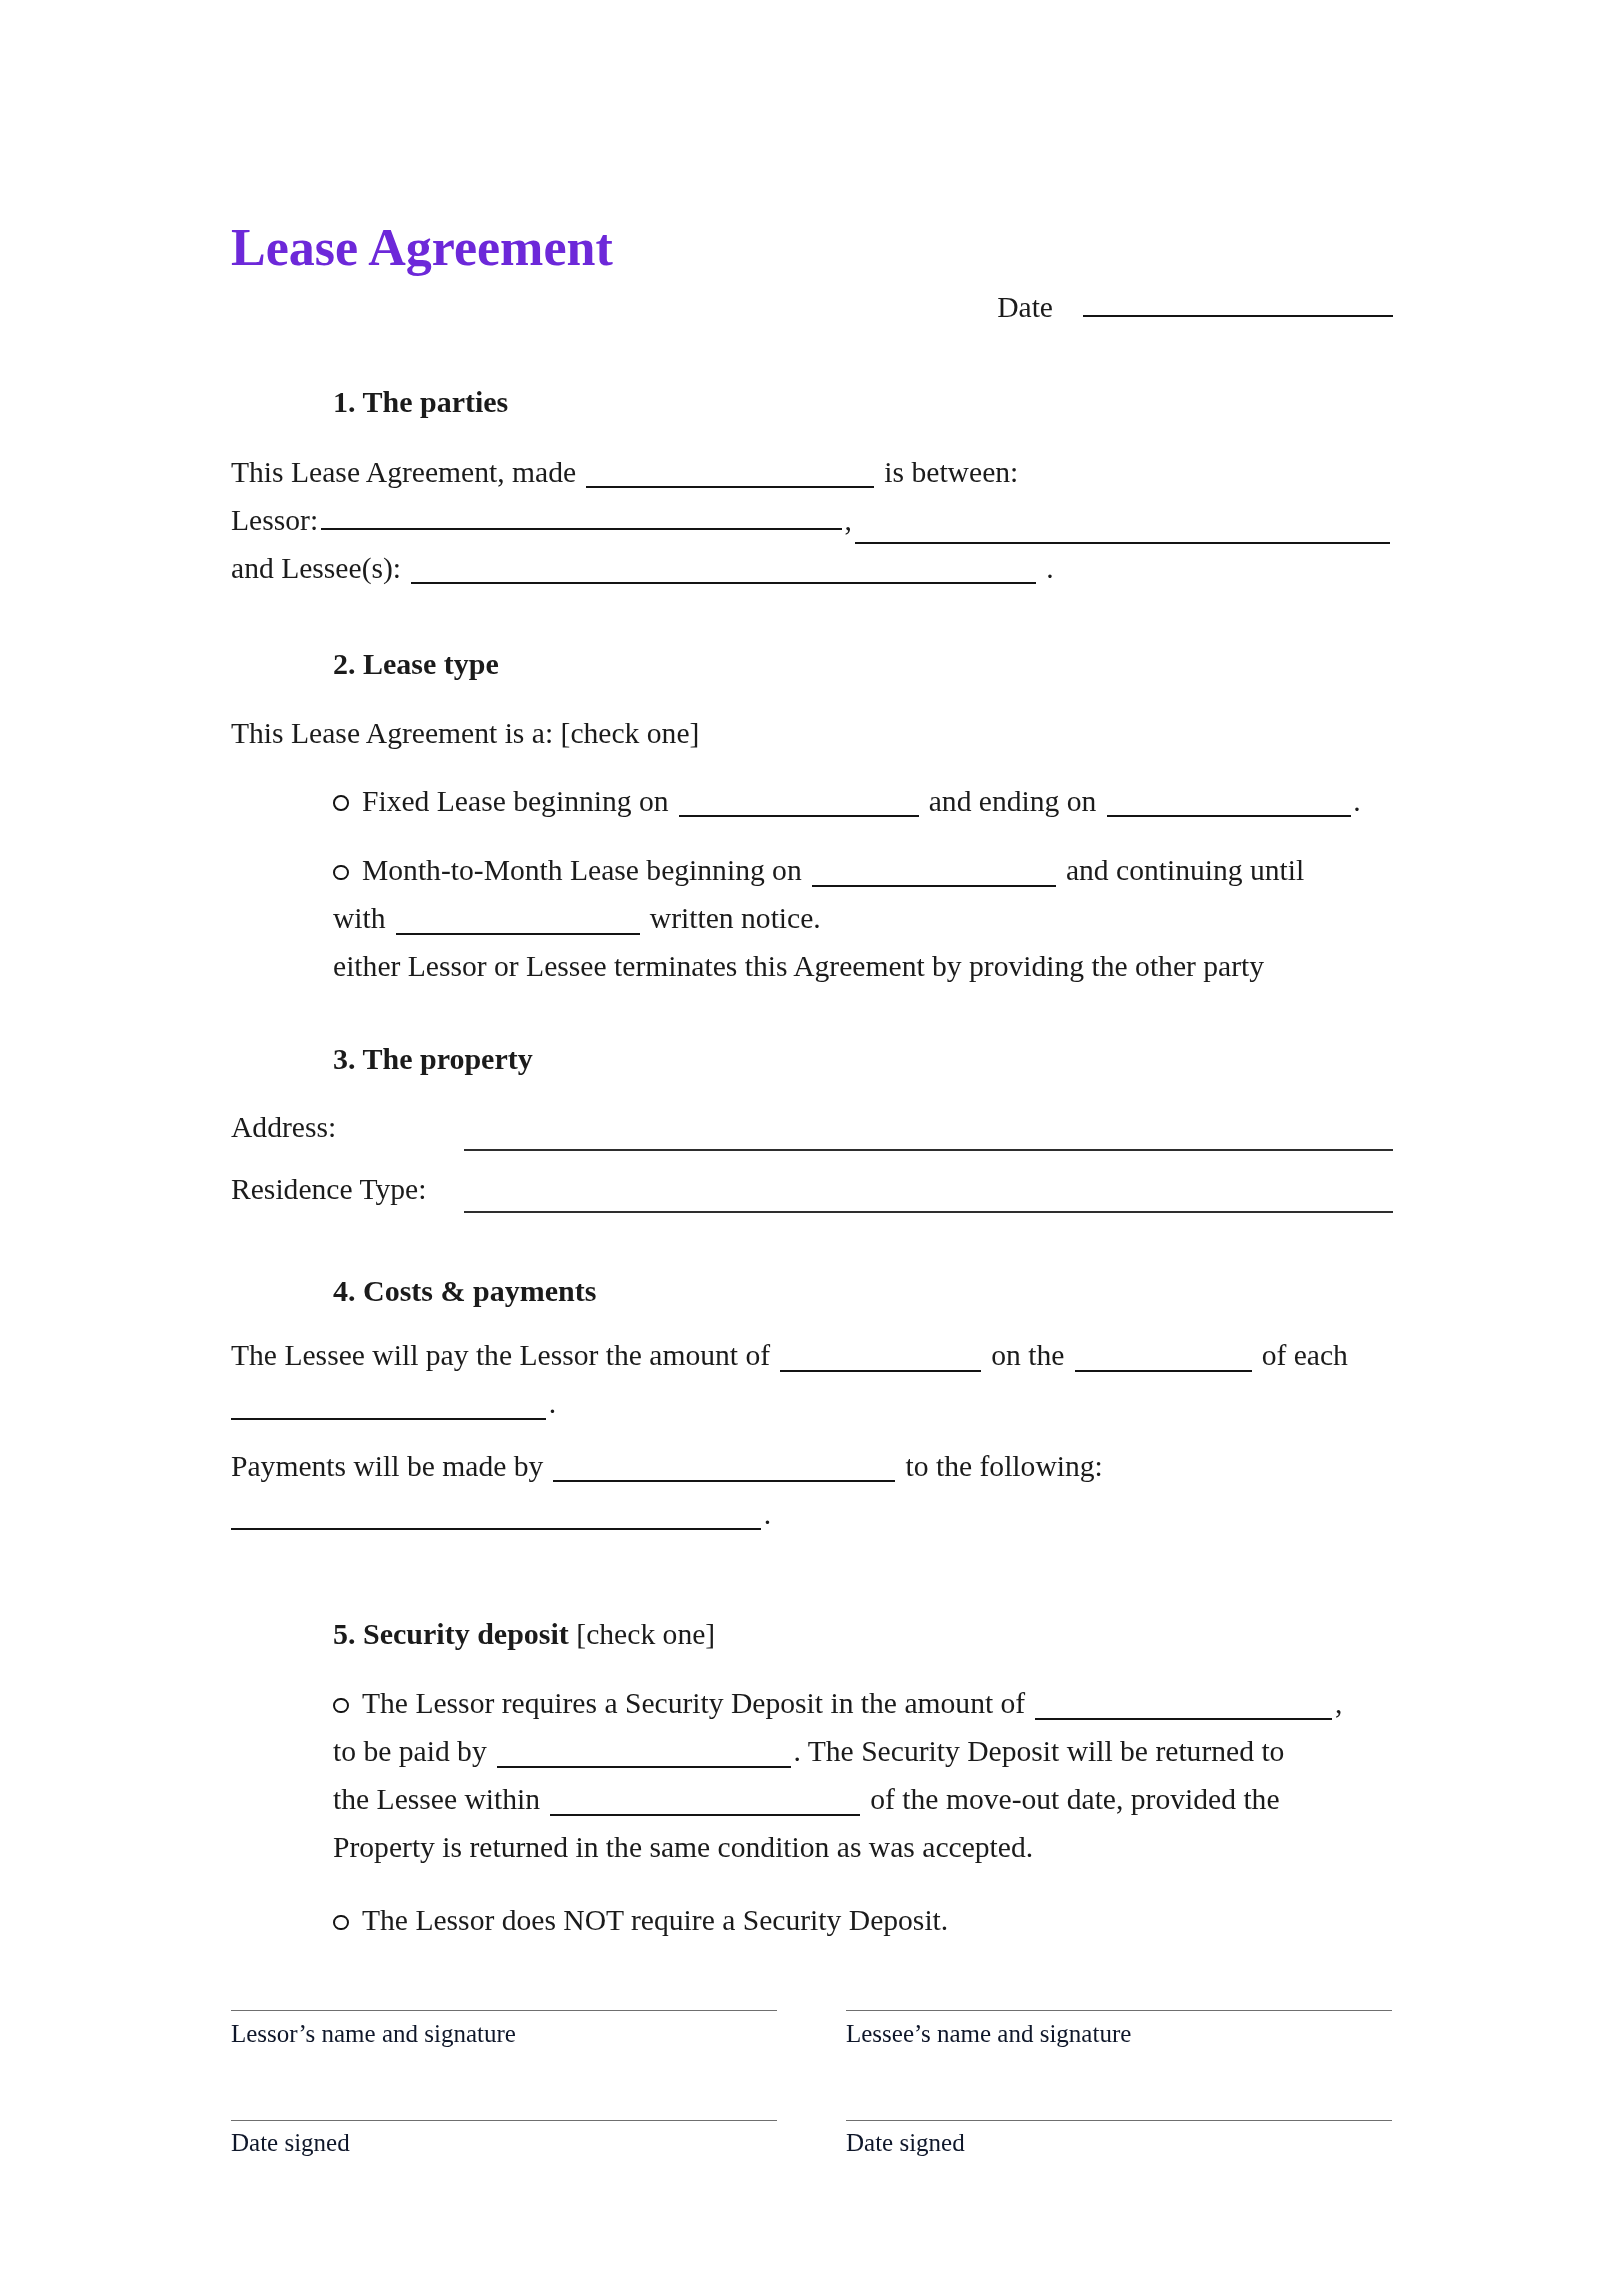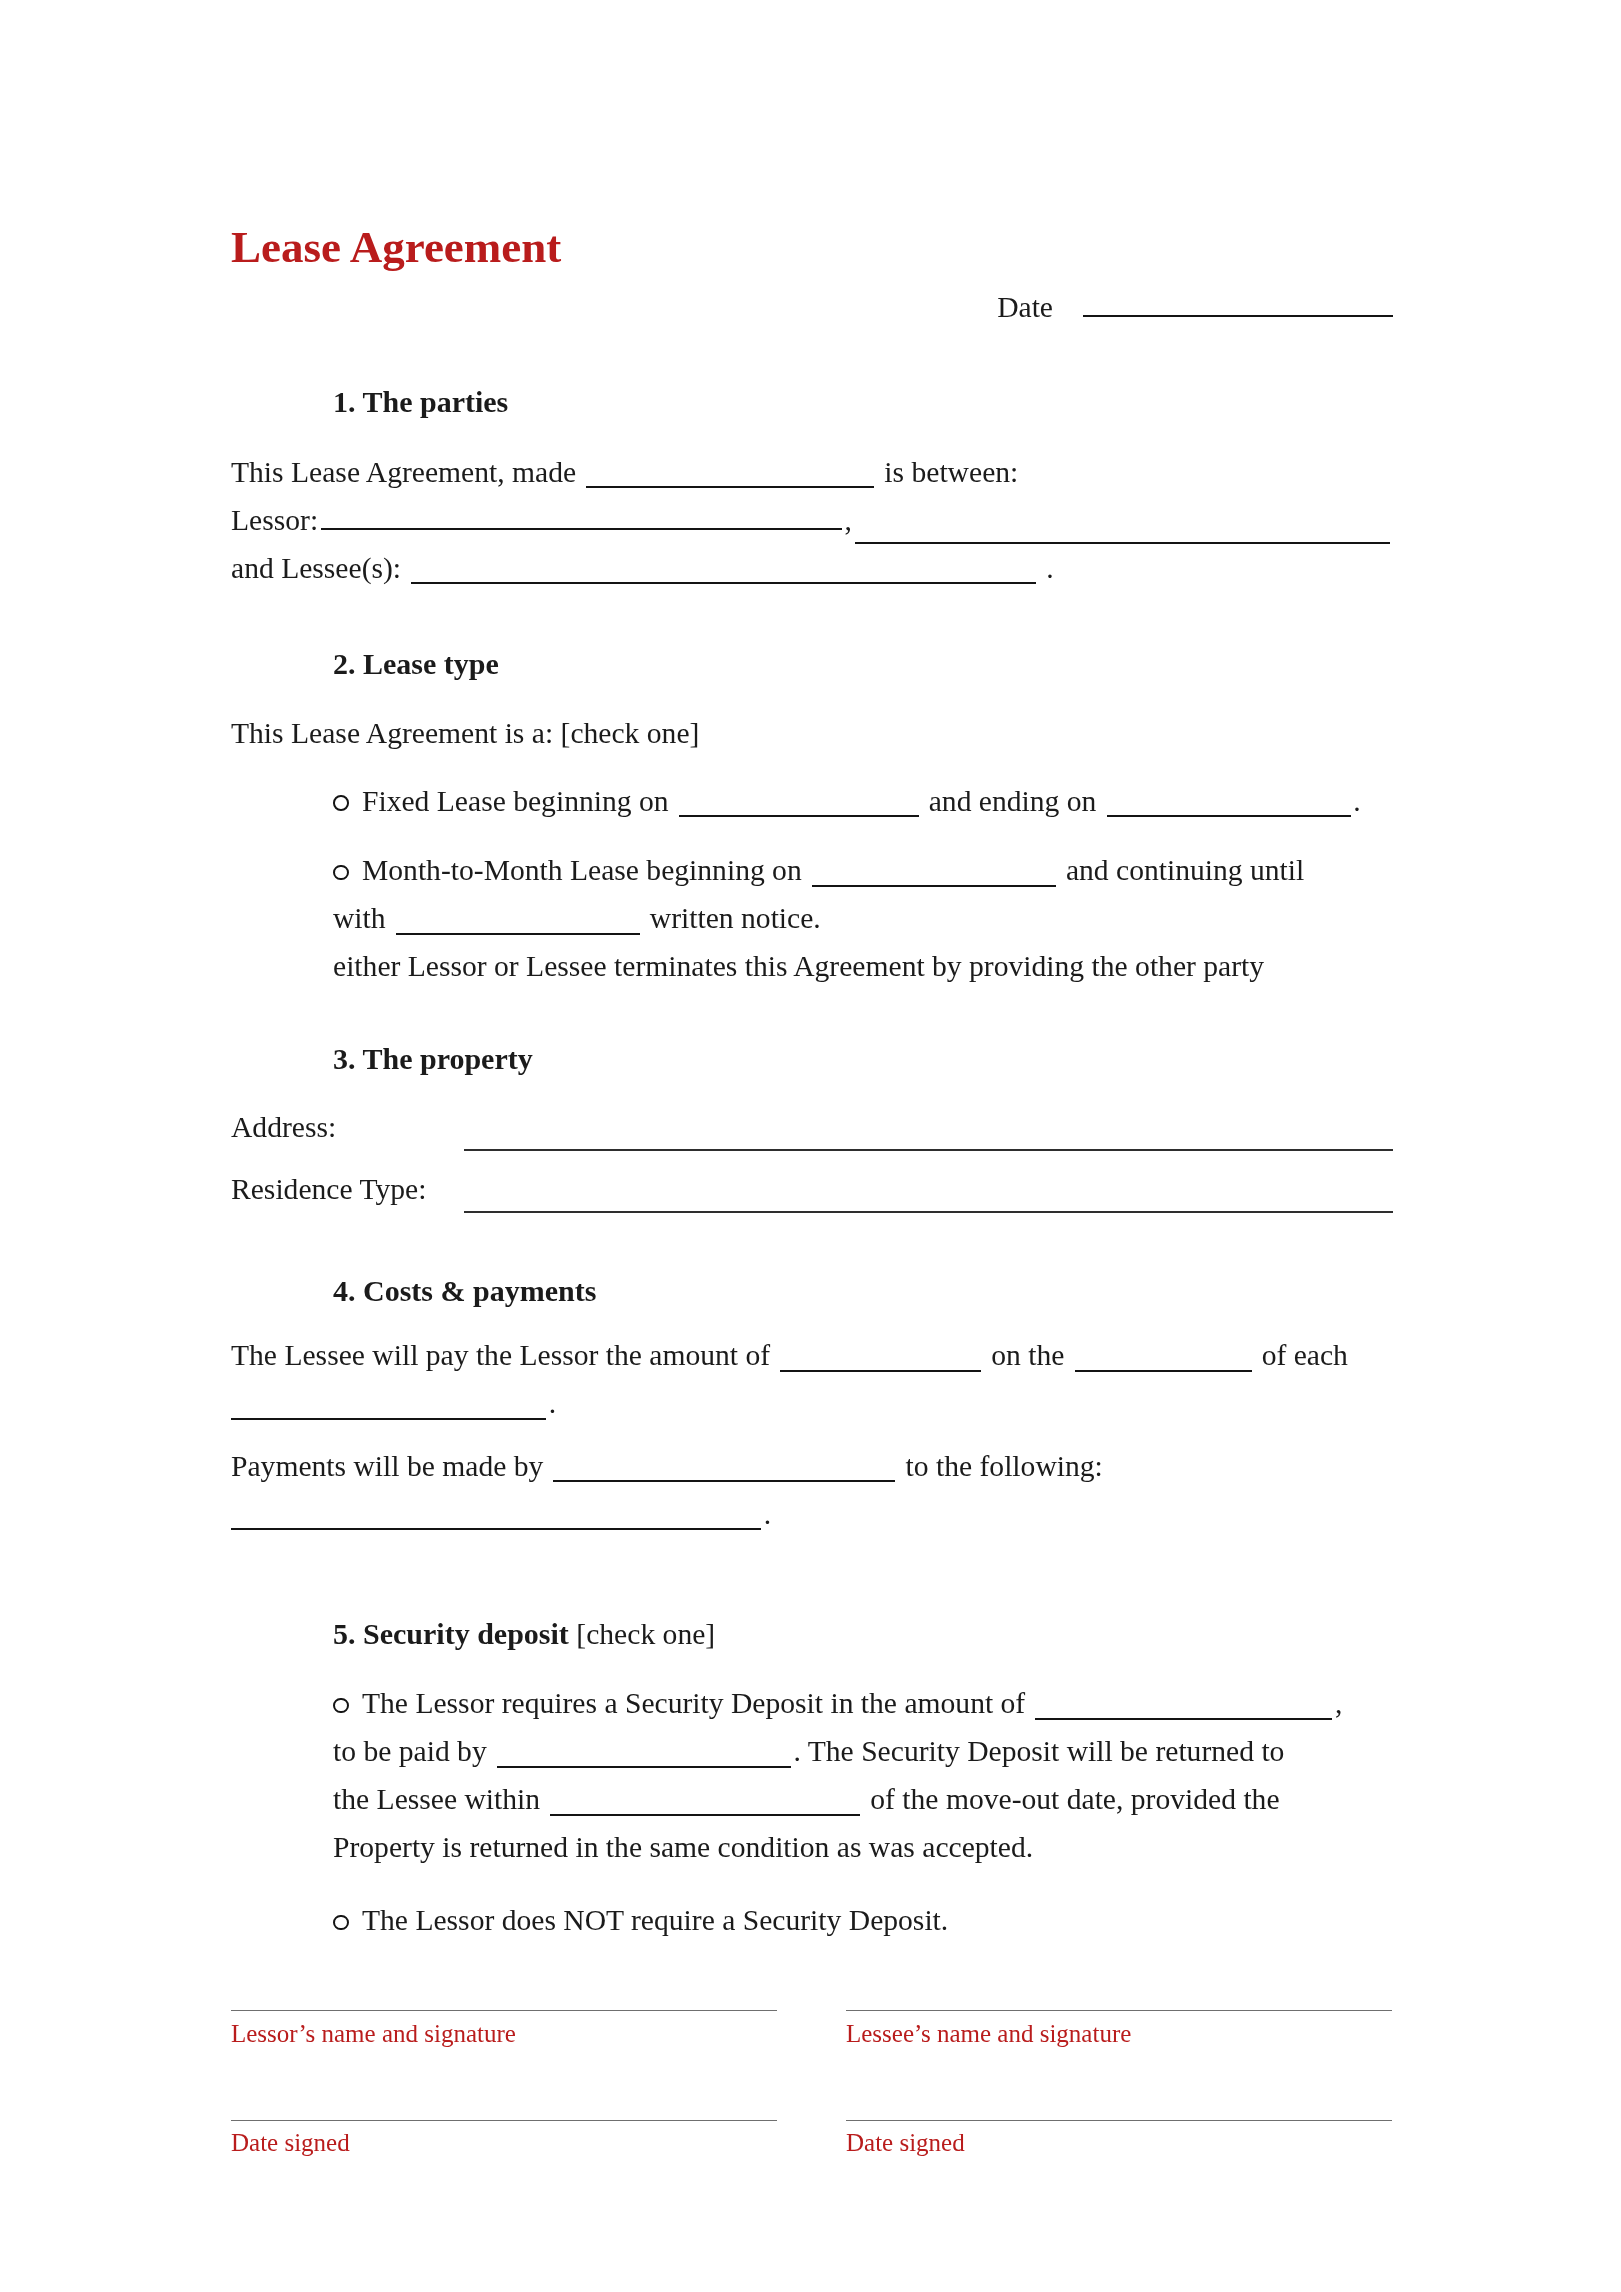--- a/index.html
+++ b/index.html
@@ -7,21 +7,21 @@
     position:relative;
     width:1622px;height:2293px;
     box-sizing:border-box;
     padding:226px 229px 0 231px;
     background:#ffffff;
     overflow:hidden;
     font-family:"Liberation Serif","DejaVu Serif",serif;
     font-size:29.6px;line-height:48px;color:#1b1b1b;
   }
   .doc-title{
-    margin:0;font-size:45px;line-height:43px;font-weight:bold;color:#b91c1c;
+    margin:0;font-size:52px;line-height:43px;font-weight:bold;color:#6d28d9;
     font-family:"Liberation Serif","DejaVu Serif",serif;
   }
   .date-row{display:flex;align-items:baseline;justify-content:flex-end;margin-top:14.3px;}
   .date-row .lbl{margin-right:30px;}
   .sec-h{margin:0 0 0 102px;font-weight:bold;font-size:30px;}
   .sec-h .note{font-weight:normal;font-size:29.6px;}
   .line{margin:0;}
   .nowrap{white-space:nowrap;}
   .indent{margin-left:102px;}
   .blank{
@@ -36,21 +36,21 @@
     display:inline-block;width:11.6px;height:11.6px;border:2.2px solid #141414;
     border-radius:50%;margin-right:13.4px;background:#fff;
   }
   .tabrow{display:flex;align-items:baseline;}
   .tabrow .tab-label{width:233px;flex:0 0 auto;}
   .rule-grow{flex:1 1 auto;border-bottom:2.2px solid #2e2e2e;height:1em;align-self:flex-end;}
   .sig-grid{display:flex;margin-top:66px;}
   .sig-col{width:546px;}
   .sig-col + .sig-col{margin-left:69px;}
   .sig-rule{border-top:1.8px solid #6f6f6f;height:0;}
-  .sig-label{font-size:25px;line-height:36px;padding-top:4.5px;color:#b91c1c;}
+  .sig-label{font-size:25px;line-height:36px;padding-top:4.5px;color:#0f172a;}
   .sig-date-block{margin-top:68px;}
 </style>
 </head>
 <body>
 
 <div class="page">
 
   <h1 class="doc-title">Lease Agreement</h1>
 
   <div class="date-row">

